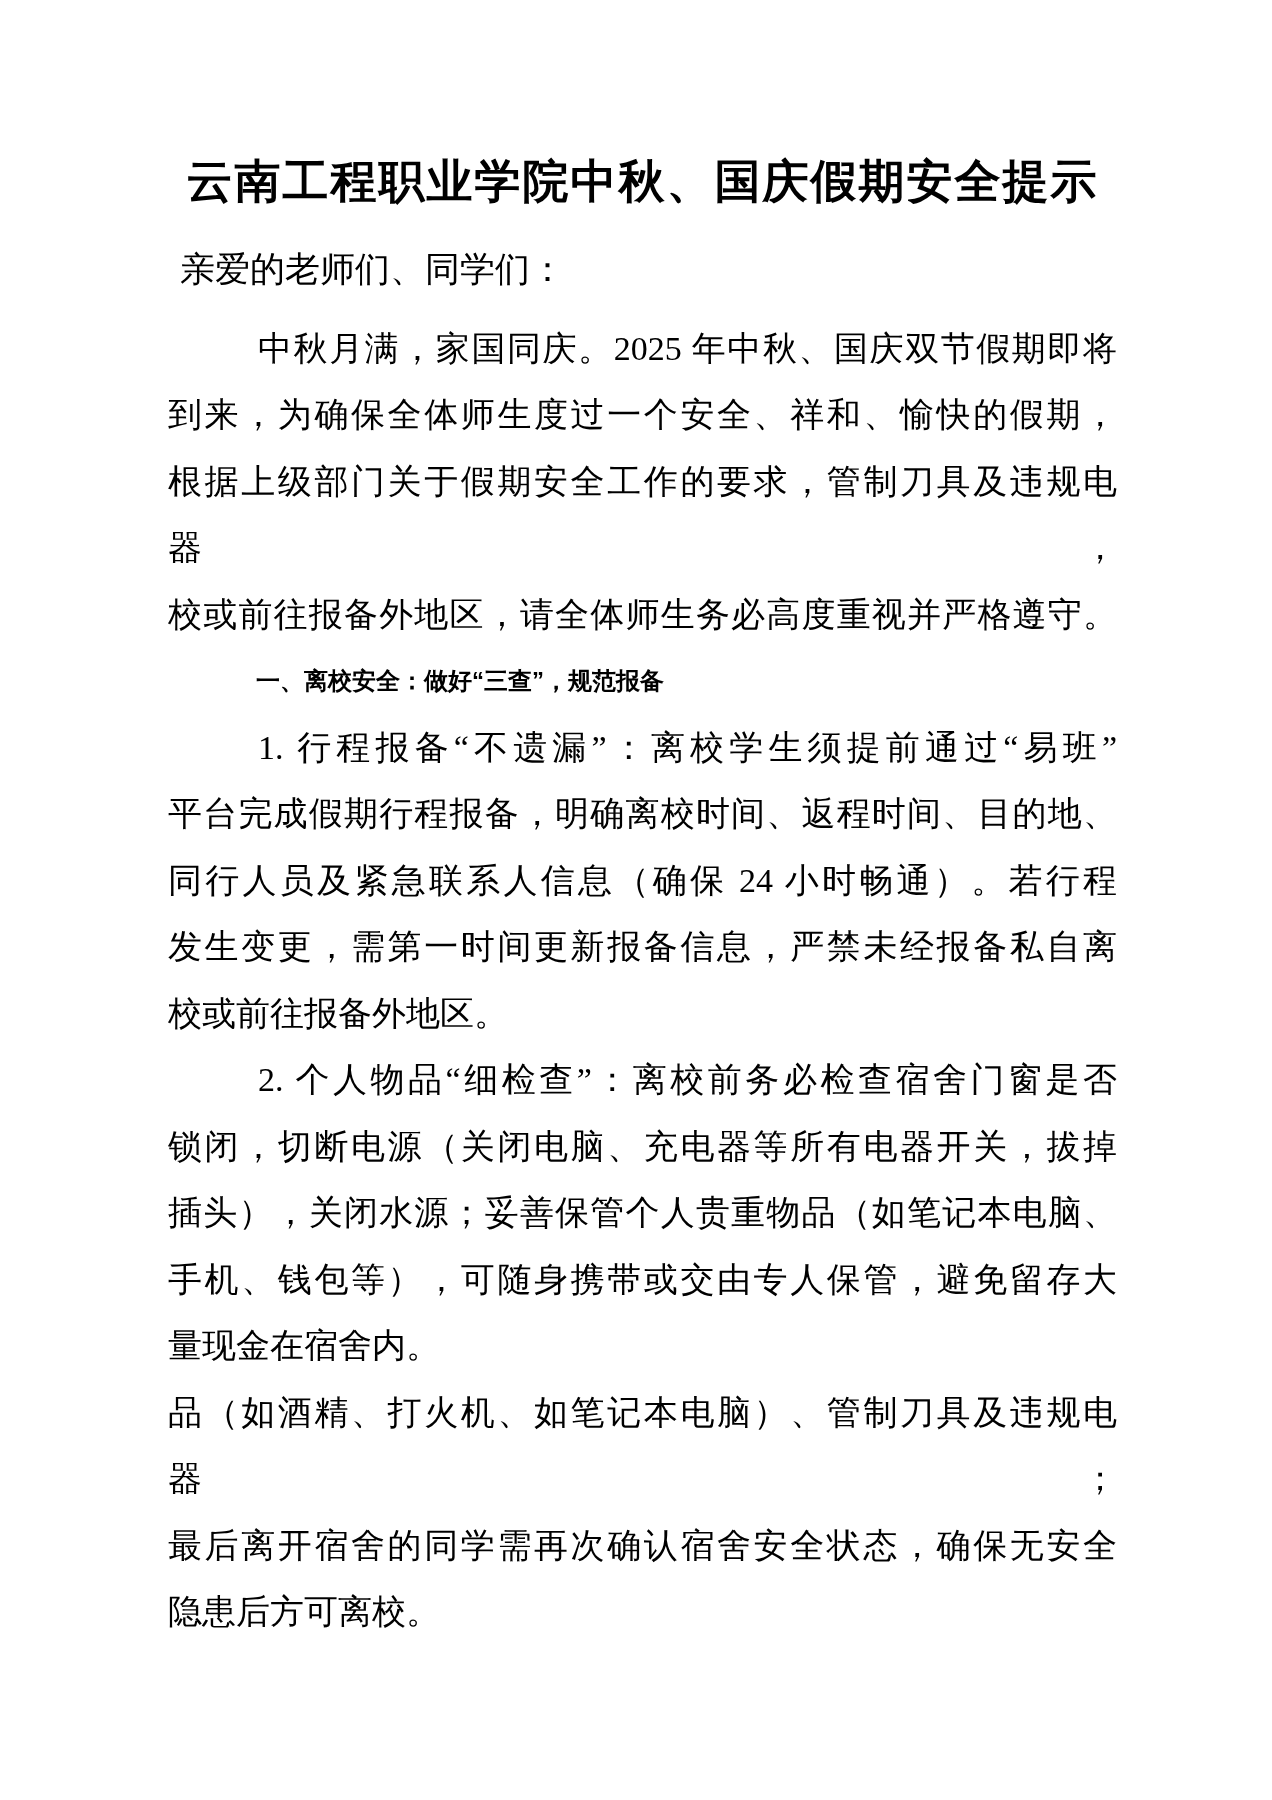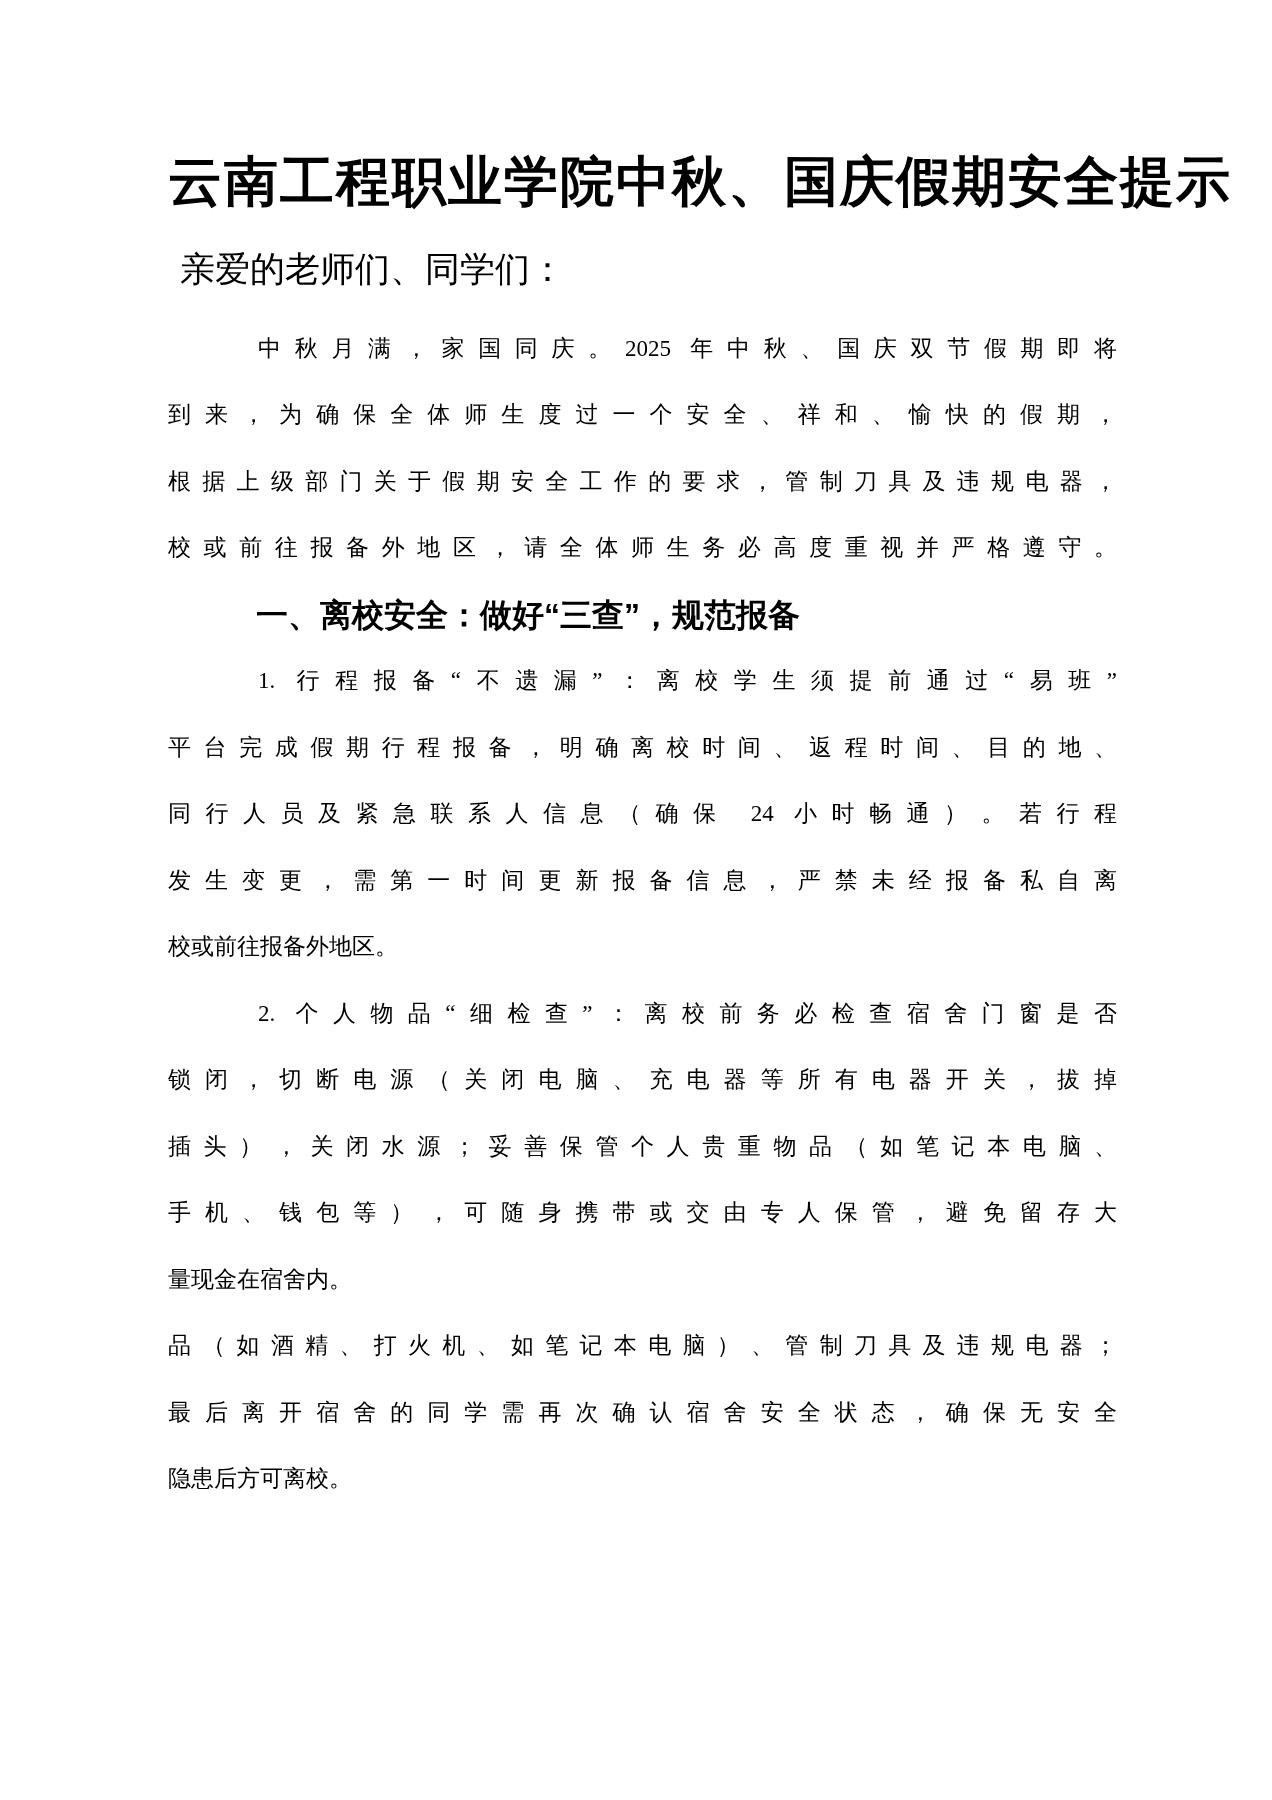--- a/index.html
+++ b/index.html
@@ -12,45 +12,45 @@
   .page {
     box-sizing: border-box;
     width: 1272px; height: 1800px;
     padding: 148px 155px 0 168px;
     background: #ffffff;
   }
   .doc-title {
     margin: 0 0 21px 0;
     font-family: "Liberation Serif", "DejaVu Serif", serif;
     font-weight: bold;
-    font-size: 54px;
+    font-size: 46px;
     line-height: 68px;
     letter-spacing: 2px;
     text-align: center;
     white-space: nowrap;
   }
   .salutation {
     margin: 12px;
     font-size: 35px;
     line-height: 66.5px;
     text-align: left;
   }
   .blocks { margin: 0; }
   .line {
-    font-size: 23px;
+    font-size: 34px;
     line-height: 66.5px;
     text-align: justify;
     text-align-last: left;
   }
   .line.fill { text-align-last: justify; }
   .line.indent { text-indent: 90px; }
   .heading {
     font-family: "Liberation Sans", "DejaVu Sans", sans-serif;
     font-weight: bold;
-    font-size: 32px;
+    font-size: 24px;
     line-height: 66.5px;
     text-indent: 88px;
     text-align: left;
   }
 </style>
 </head>
 <body>
 
 <div class="page">
   <h1 class="doc-title">云南工程职业学院中秋、国庆假期安全提示</h1>

